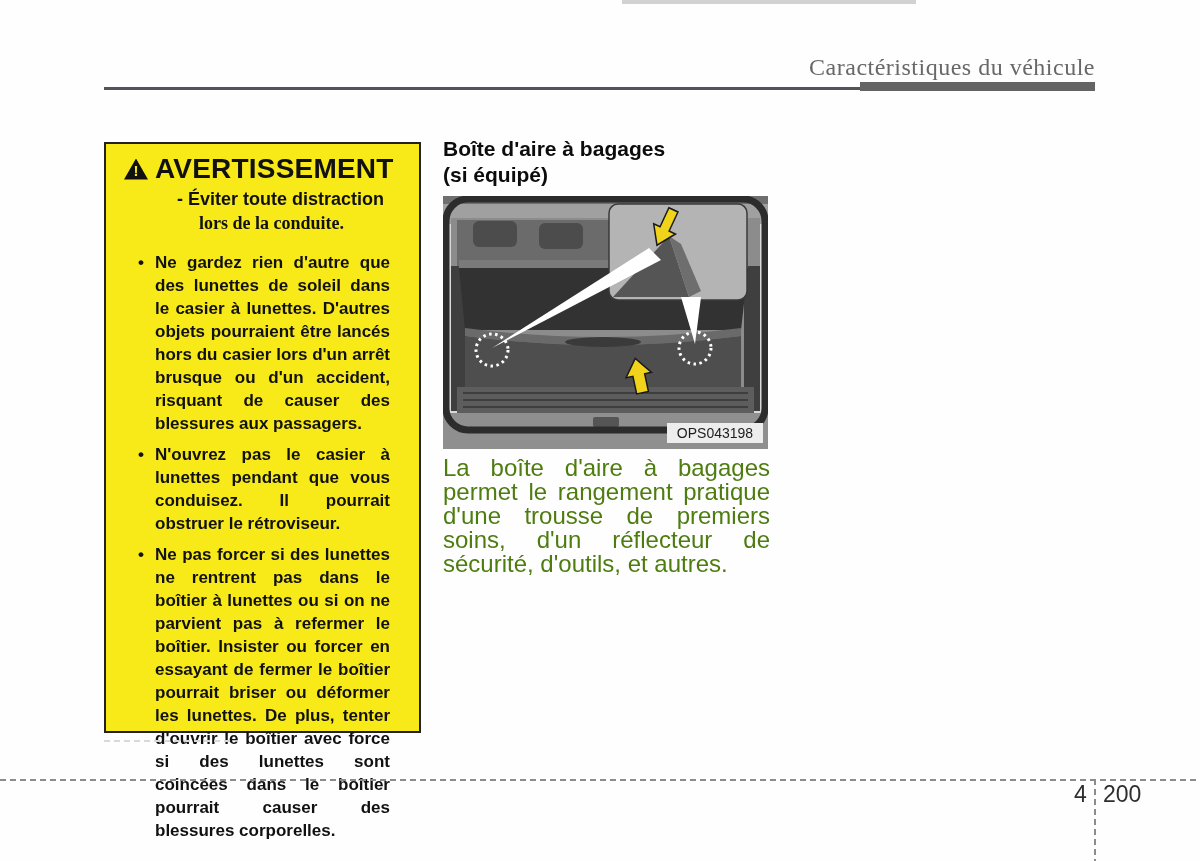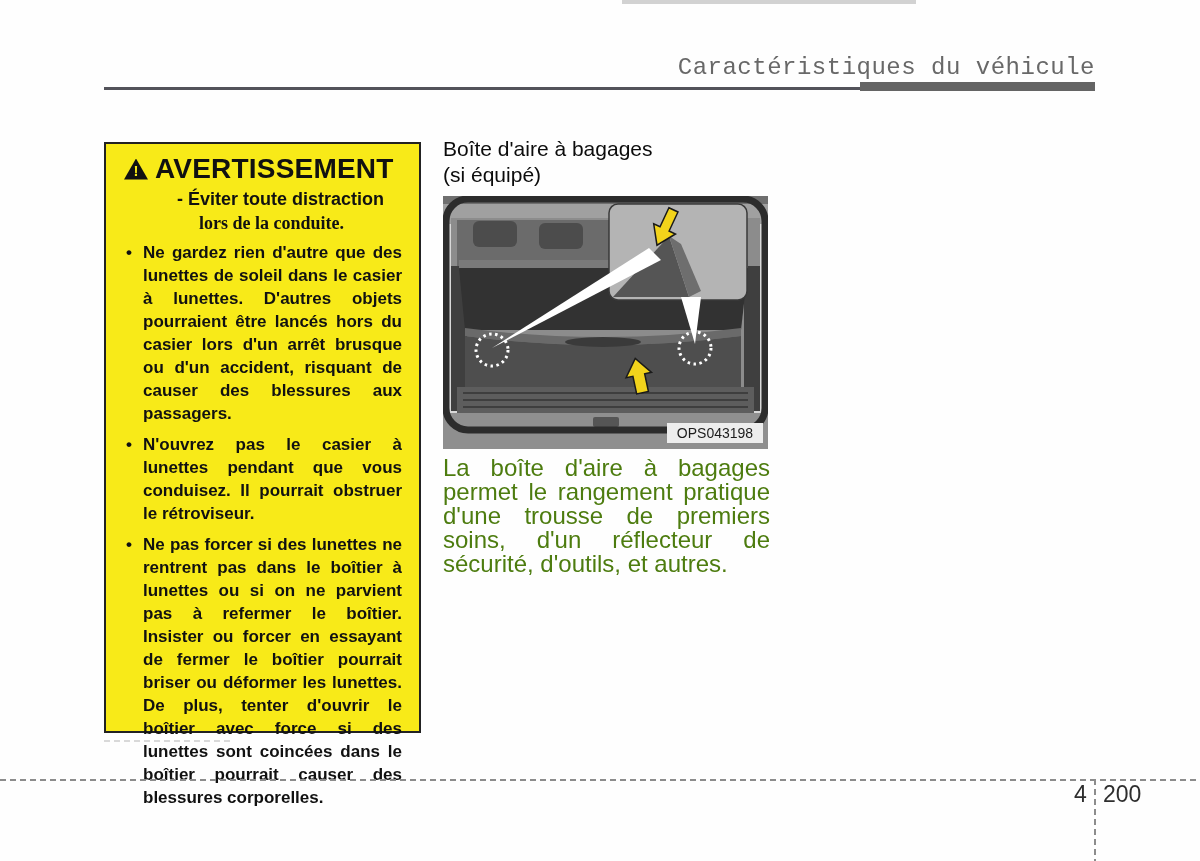--- a/index.html
+++ b/index.html
@@ -1,46 +1,46 @@
 <!DOCTYPE html>
 <html><head>
 <meta charset="utf-8">
 <style>
   html,body{margin:0;padding:0;background:#ffffff;}
   #page{position:relative;width:1200px;height:861px;background:#fefefe;overflow:hidden;
         font-family:"Liberation Sans",sans-serif;}
 
   
   .top-scan-mark{position:absolute;left:622px;top:0;width:294px;height:4px;background:#d2d2d2;}
-  .header-title{position:absolute;top:54px;right:105px;font-family:Liberation Mono, monospace;
+  .header-title{position:absolute;top:54px;right:105px;font-family:Liberation Serif, serif;
                 font-size:24px;color:#686868;letter-spacing:.5px;white-space:nowrap;margin-left:45px;}
   .rule-thin{position:absolute;left:104px;top:87px;width:758px;height:3px;background:#53535a;}
   .rule-thick{position:absolute;left:860px;top:82px;width:235px;height:9px;background:#646464;}
 
   
   .warning-box{position:absolute;left:104px;top:142px;width:317px;height:591px;
                background:#f8ea18;border:2px solid #222;box-sizing:border-box;
                padding:9px 13px 0 12px;color:#111;}
   .warn-title-row{display:flex;align-items:center;gap:7px;padding-left:6px;}
   .warn-tri{position:relative;width:24px;height:21px;background:#111;
             clip-path:polygon(50% 0,100% 100%,0 100%);flex:0 0 auto;}
   .warn-tri .bang{position:absolute;left:0;right:0;top:3px;bottom:0;color:#f8ea18;
                   font-weight:bold;font-size:15px;text-align:center;line-height:18px;}
   .warn-title{font-size:28px;font-weight:bold;letter-spacing:.2px;}
   .warn-sub{font-size:18px;font-weight:bold;line-height:24px;margin:2px 0 6px 59px;}
   .warn-sub .sub2{margin-left:22px;font-family:Liberation Serif, serif;}
-  .warn-bullets{margin:4px;padding:0;list-style:none;}
+  .warn-bullets{margin:16px;padding:0;list-style:none;}
   .warn-bullets li{position:relative;padding-left:21px;margin-bottom:8px;
                    font-size:17px;font-weight:bold;line-height:23px;
                    text-align:justify;text-justify:inter-word;}
   .warn-bullets li::before{content:"•";position:absolute;left:4px;top:0;}
 
   
   .section-heading{position:absolute;left:443px;top:136px;width:330px;
-                   font-size:21px;font-weight:normal;line-height:26px;color:#0c0c0c;}
+                   font-size:21px;font-weight:bold;line-height:26px;color:#0c0c0c;}
   .figure-wrap{position:absolute;left:443px;top:196px;width:325px;height:253px;}
   .section-body{position:absolute;left:443px;top:456px;width:327px;
                 font-size:24px;line-height:24px;color:#4d7c0f;
                 text-align:justify;text-justify:inter-word;}
 
   
   .fold-mark{position:absolute;left:104px;top:740px;width:128px;height:2px;
              background:repeating-linear-gradient(to right,#d9d9d9 0 6px,transparent 6px 10px);}
   .footer-dash-h{position:absolute;left:0;top:779px;width:1200px;height:2px;
              background:repeating-linear-gradient(to right,#8c8c8c 0 6px,transparent 6px 10px);}

